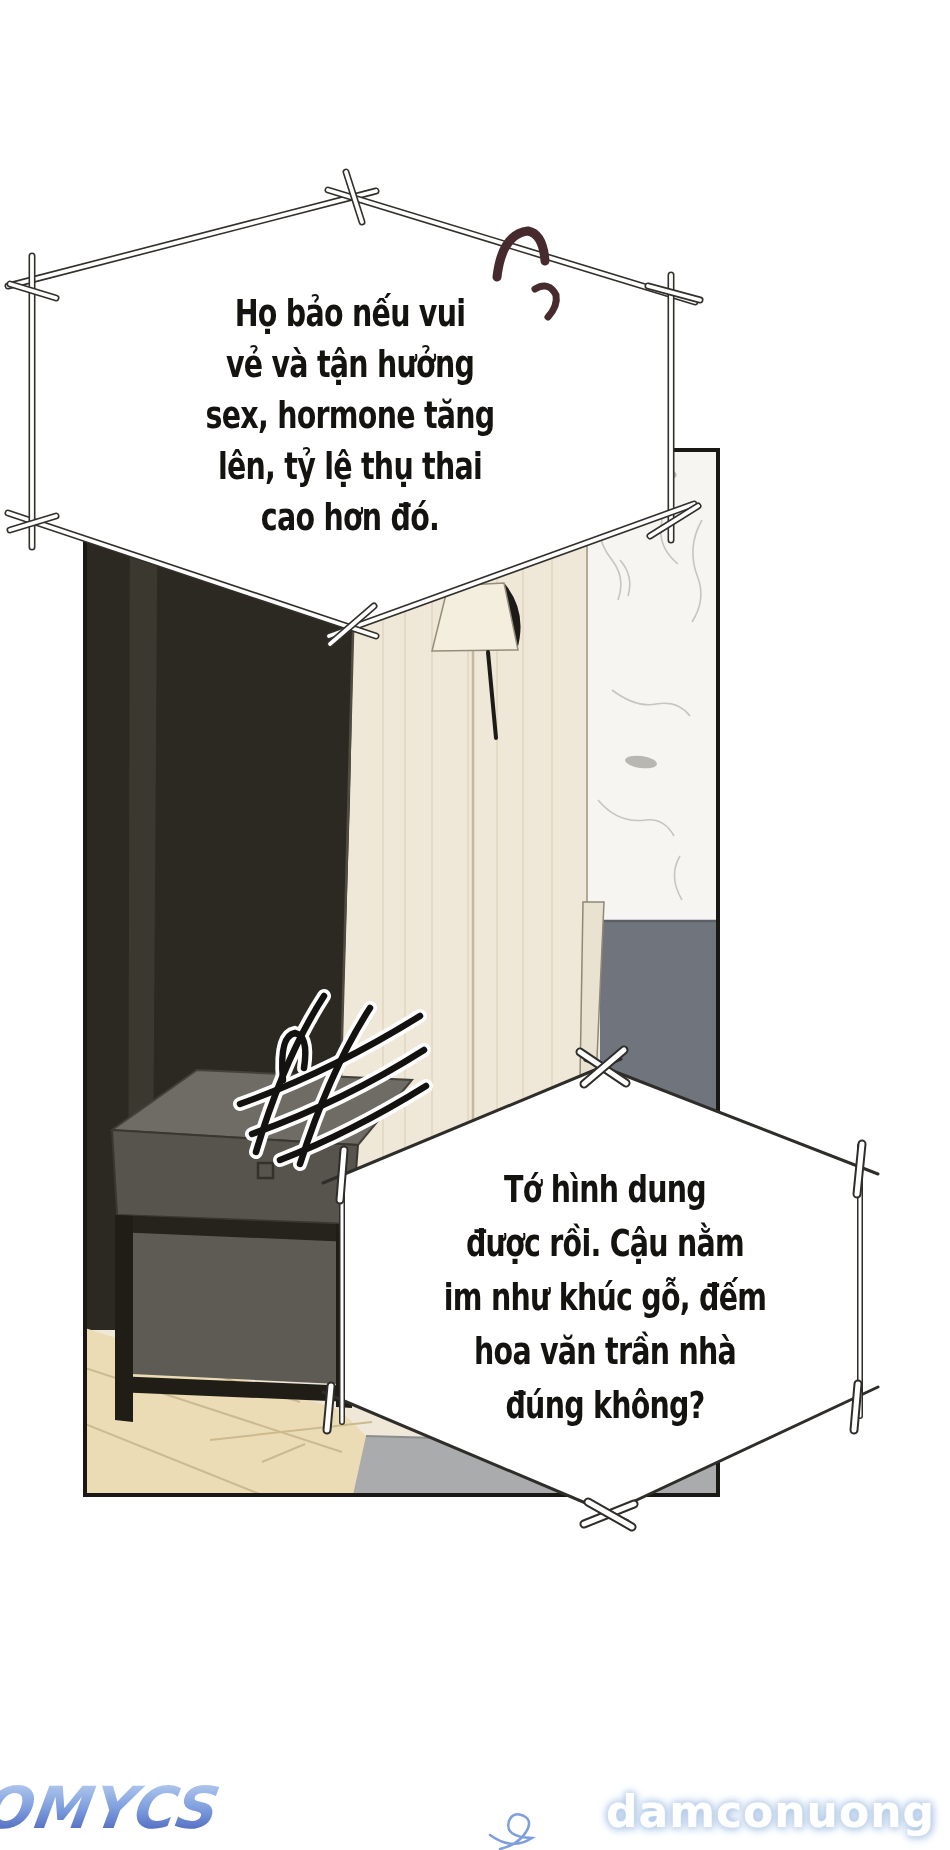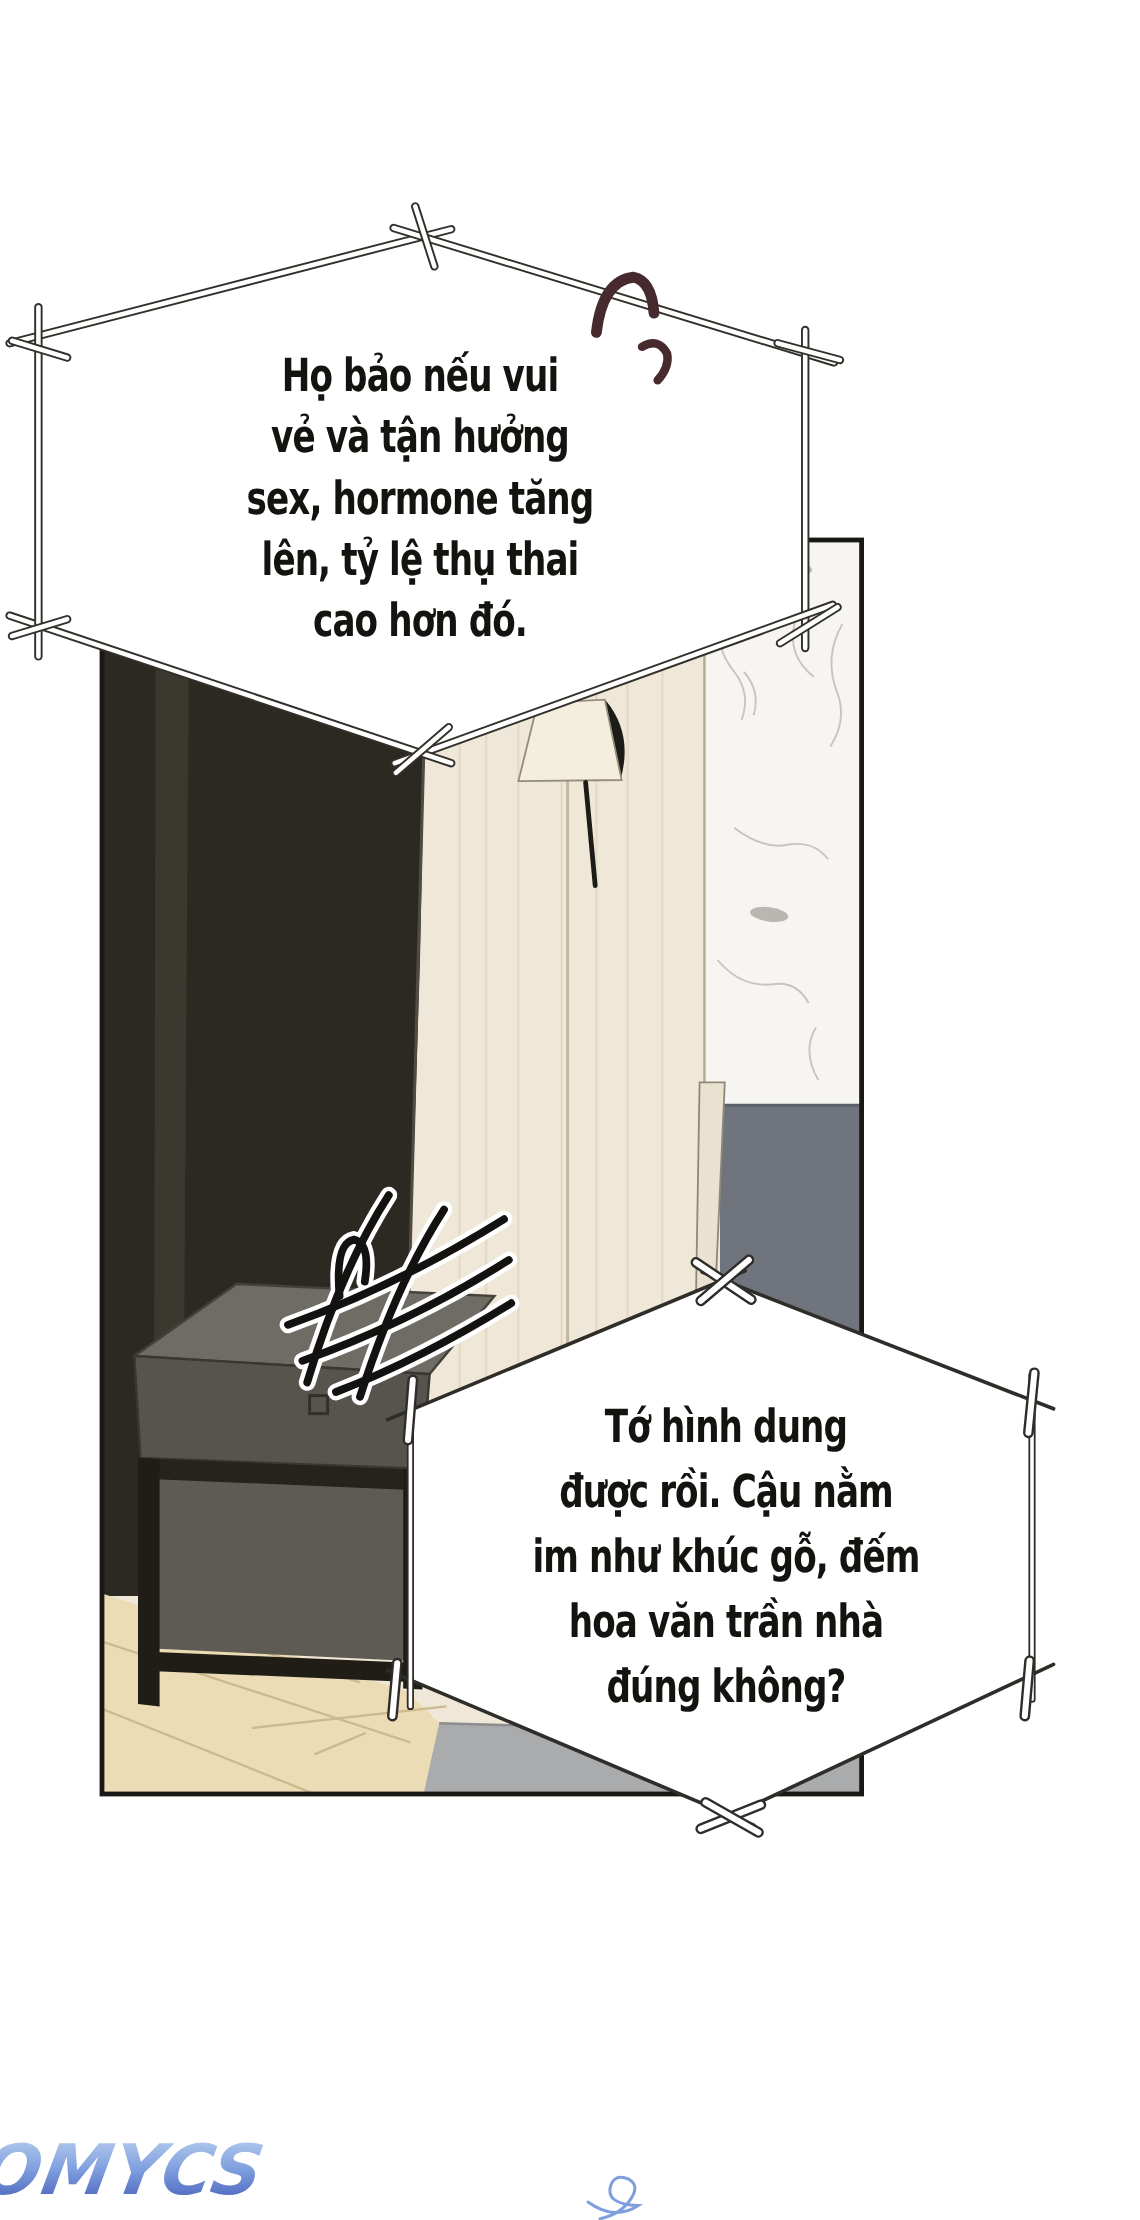--- a/index.html
+++ b/index.html
@@ -201,14 +201,15 @@
   </div>
 
   <div class="speech" id="bubble2-text">
     <div class="ln">Tớ hình dung</div>
     <div class="ln">được rồi. Cậu nằm</div>
     <div class="ln">im như khúc gỗ, đếm</div>
     <div class="ln">hoa văn trần nhà</div>
     <div class="ln">đúng không?</div>
   </div>
 
+  <div class="site-mark">damconuong</div>
 
 </div>
 
 </body></html>

